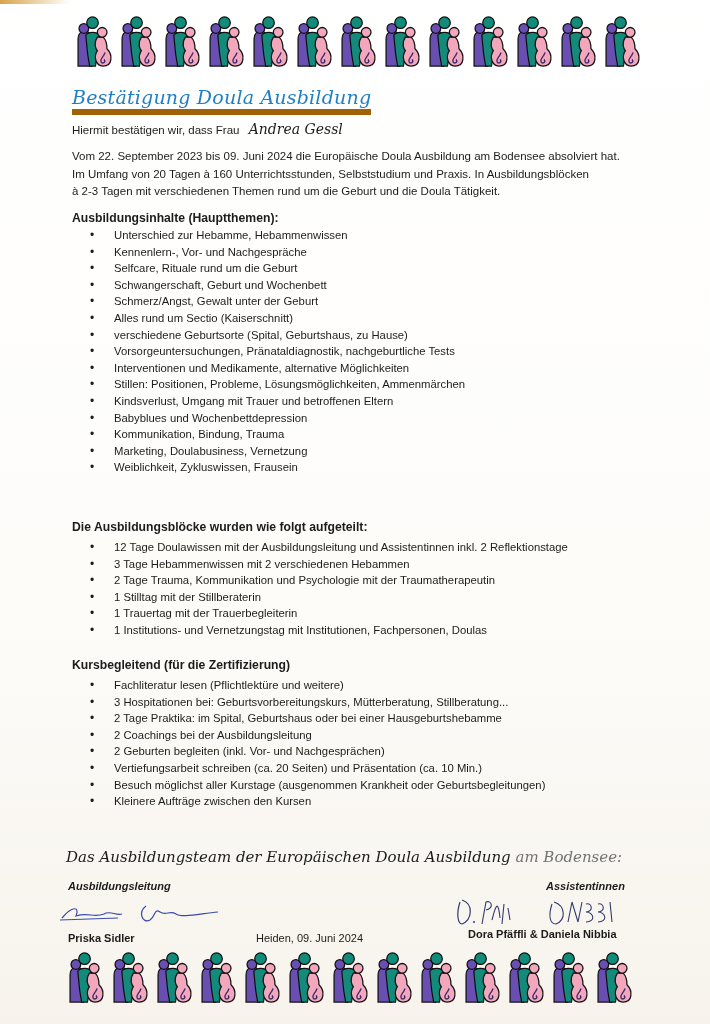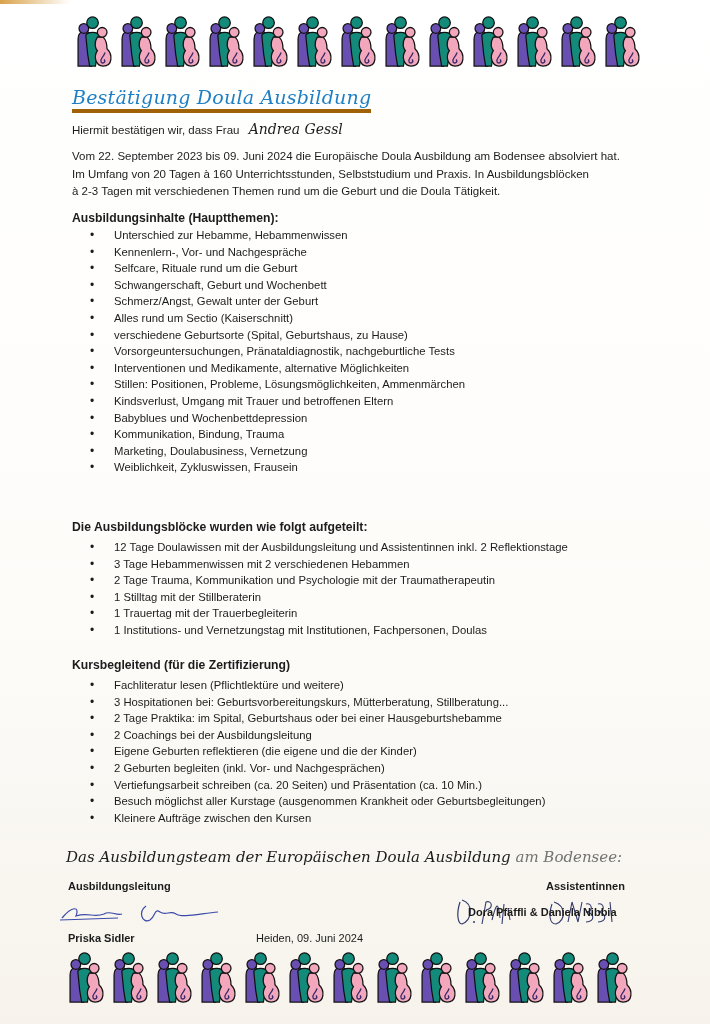--- a/index.html
+++ b/index.html
@@ -17,21 +17,21 @@
       position: absolute; left: 74px; display: flex; gap: 5px;
     }
     .logo-row.top { top: 14px; }
     .logo-row.bottom { top: 950px; left: 66px; }
     .logo { width: 39px; height: 54px; }
     .page { position: absolute; left: 72px; top: 0; width: 600px; }
     .title {
       position: absolute; top: 86px; left: 0;
       font-family: "DejaVu Serif", serif; font-style: italic;
       font-size: 19px; color: #1f7fc4; letter-spacing: 0.2px;
-      border-bottom: 4px solid #a16207; padding-bottom: 1px;
+      border-bottom: 6px solid #a16207; padding-bottom: 1px;
     }
     .confirm {
       position: absolute; top: 121px; left: 0; font-size: 11.5px;
     }
     .confirm .name {
       font-family: "DejaVu Serif", serif; font-style: italic; font-size: 14px; margin-left: 6px;
     }
     .intro {
       position: absolute; top: 148px; left: 0; width: 620px;
       font-size: 11.5px; line-height: 17.5px;
@@ -47,21 +47,21 @@
     ul.bl li::before {
       content: "\2022"; position: absolute; left: 0; top: 0; font-size: 12px;
     }
     ul.bl li .link { text-decoration: underline; color: #111; }
     .closing {
       position: absolute; top: 848px; left: -6px;
       font-family: "DejaVu Serif", serif; font-style: italic; font-size: 15px; color: #1c1c1c;
       white-space: nowrap;
     }
     .closing .blue { color: #737373; text-align: right; }
-    .sig-label { position: absolute; font-weight: bold; font-size: 11px; }
+    .sig-label { position: absolute; font-weight: bold; font-size: 11px; font-style: italic; }
     .sig-name { position: absolute; font-weight: bold; font-size: 11px; }
     .place-date { position: absolute; font-size: 11px; }
     .scribble { position: absolute; }
   </style>
 </head>
 <body>
 
 <div class="corner-glow"></div>
 
 <div class="logo-row top" id="logos-top">
@@ -290,21 +290,20 @@
     <li>1 Trauertag mit der Trauerbegleiterin</li>
     <li>1 Institutions- und Vernetzungstag mit Institutionen, Fachpersonen, Doulas</li>
   </ul>
 
   <div class="section-h" style="top:658px">Kursbegleitend (für die Zertifizierung)</div>
   <ul class="bl" style="top:677px">
     <li>Fachliteratur lesen (Pflichtlektüre und weitere)</li>
     <li>3 Hospitationen bei: Geburtsvorbereitungskurs, Mütterberatung, Stillberatung...</li>
     <li>2 Tage Praktika: im Spital, Geburtshaus oder bei einer Hausgeburtshebamme</li>
     <li>2 Coachings bei der Ausbildungsleitung</li>
-    <li>Eigene Geburten reflektieren (die eigene und die der Kinder)</li>
     <li>2 Geburten begleiten (inkl. Vor- und Nachgesprächen)</li>
     <li>Vertiefungsarbeit schreiben (ca. 20 Seiten) und Präsentation (ca. 10 Min.)</li>
     <li>Besuch möglichst aller Kurstage (ausgenommen Krankheit oder Geburtsbegleitungen)</li>
     <li>Kleinere Aufträge zwischen den Kursen</li>
   </ul>
 
   <div class="closing">
     <span>Das Ausbildungsteam der Europäischen Doula Ausbildung </span><span class="blue">am Bodensee:</span>
   </div>
 
@@ -317,21 +316,21 @@
   <div class="sig-name" style="top:932px; left:-4px">Priska Sidler</div>
   <div class="place-date" style="top:932px; left:184px">Heiden, 09. Juni 2024</div>
 
   <div class="sig-label" style="top:880px; left:474px">Assistentinnen</div>
   <svg class="scribble" style="top:894px; left:380px" width="170" height="36" viewBox="0 0 170 36">
     <path d="M8 8 C 4 20, 6 30, 10 30 C 20 26, 22 10, 10 6" stroke="#333a6e" stroke-width="1.2" fill="none"></path>
     <circle cx="22" cy="28" r="1" fill="#333a6e"></circle>
     <path d="M30 30 L 34 8 C 40 6, 42 14, 34 16 M40 26 C 44 10, 46 6, 48 24 M52 10 L 50 30 M56 14 L 58 26" stroke="#333a6e" stroke-width="1.1" fill="none"></path>
     <path d="M100 10 C 96 22, 98 30, 104 30 C 114 26, 114 12, 102 8 M116 28 L 120 8 L 126 28 L 130 8 M134 10 C 140 8, 142 18, 134 18 C 142 18, 144 28, 134 28 M146 10 C 152 8, 154 18, 146 18 C 154 18, 156 28, 146 28 M158 8 L 160 28" stroke="#333a6e" stroke-width="1.1" fill="none"></path>
   </svg>
-  <div class="sig-name" style="top:906px; left:396px">Dora Pfäffli &amp; Daniela Nibbia</div>
+  <div class="sig-name" style="top:928px; left:396px">Dora Pfäffli &amp; Daniela Nibbia</div>
 </div>
 
 <div class="logo-row bottom" id="logos-bottom">
   <svg class="logo" viewBox="0 0 40 56">
 
     <path d="M4 54 L 4 26 C 4 18, 12 15, 16 20 L 18 54 Z" fill="#6a4fb3" stroke="#111" stroke-width="1.3"></path>
     <circle cx="10" cy="15" r="5" fill="#6a4fb3" stroke="#111" stroke-width="1.3"></circle>
 
     <path d="M12 22 C 14 18, 24 18, 26 22 L 24 42 L 22 54 L 16 54 L 14 42 Z" fill="#138a7a" stroke="#111" stroke-width="1.3"></path>
     <circle cx="19" cy="9" r="6" fill="#138a7a" stroke="#111" stroke-width="1.3"></circle>

